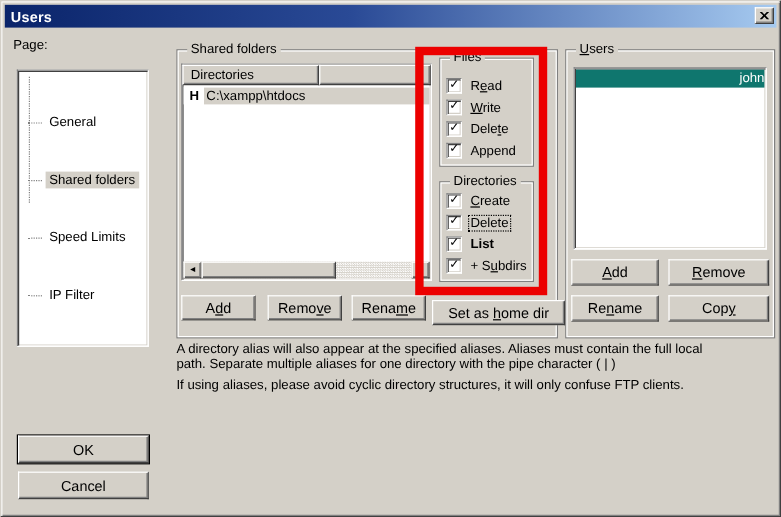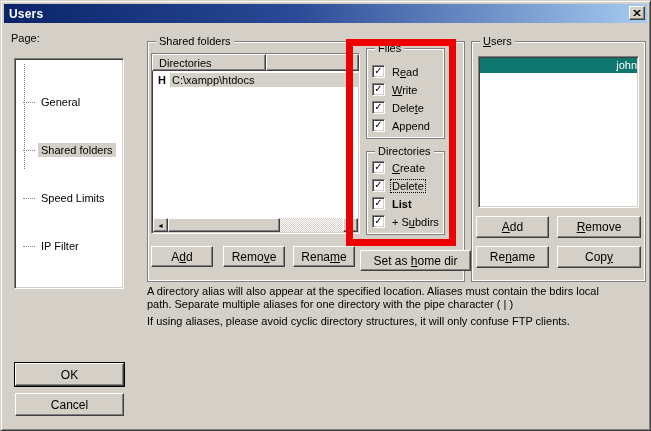--- a/index.html
+++ b/index.html
@@ -204,17 +204,17 @@
   <button class="abs btn" style="left:556px;top:215px;width:84px;height:22px;">
     <span><span></span><span class="mn">R</span><span>emove</span></span>
   </button>
   <button class="abs btn" style="left:475px;top:245px;width:73px;height:22px;">
     <span><span>Re</span><span class="mn">n</span><span>ame</span></span>
   </button>
   <button class="abs btn" style="left:556px;top:245px;width:84px;height:22px;">
     <span><span>Cop</span><span class="mn">y</span><span></span></span>
   </button>
 
-  <span class="note" style="left:146px;top:284px;">A directory alias will also appear at the specified location. Aliases must contain the bdirs local</span>
+  <span class="note" style="left:146px;top:284px;">A directory alias will also appear at the specified aliases. Aliases must contain the full local</span>
   <span class="note" style="left:146px;top:297px;">path. Separate multiple aliases for one directory with the pipe character ( | )</span>
   <span class="note" style="left:146px;top:314px;">If using aliases, please avoid cyclic directory structures, it will only confuse FTP clients.</span>
 
 </div>
 
 </body></html>

